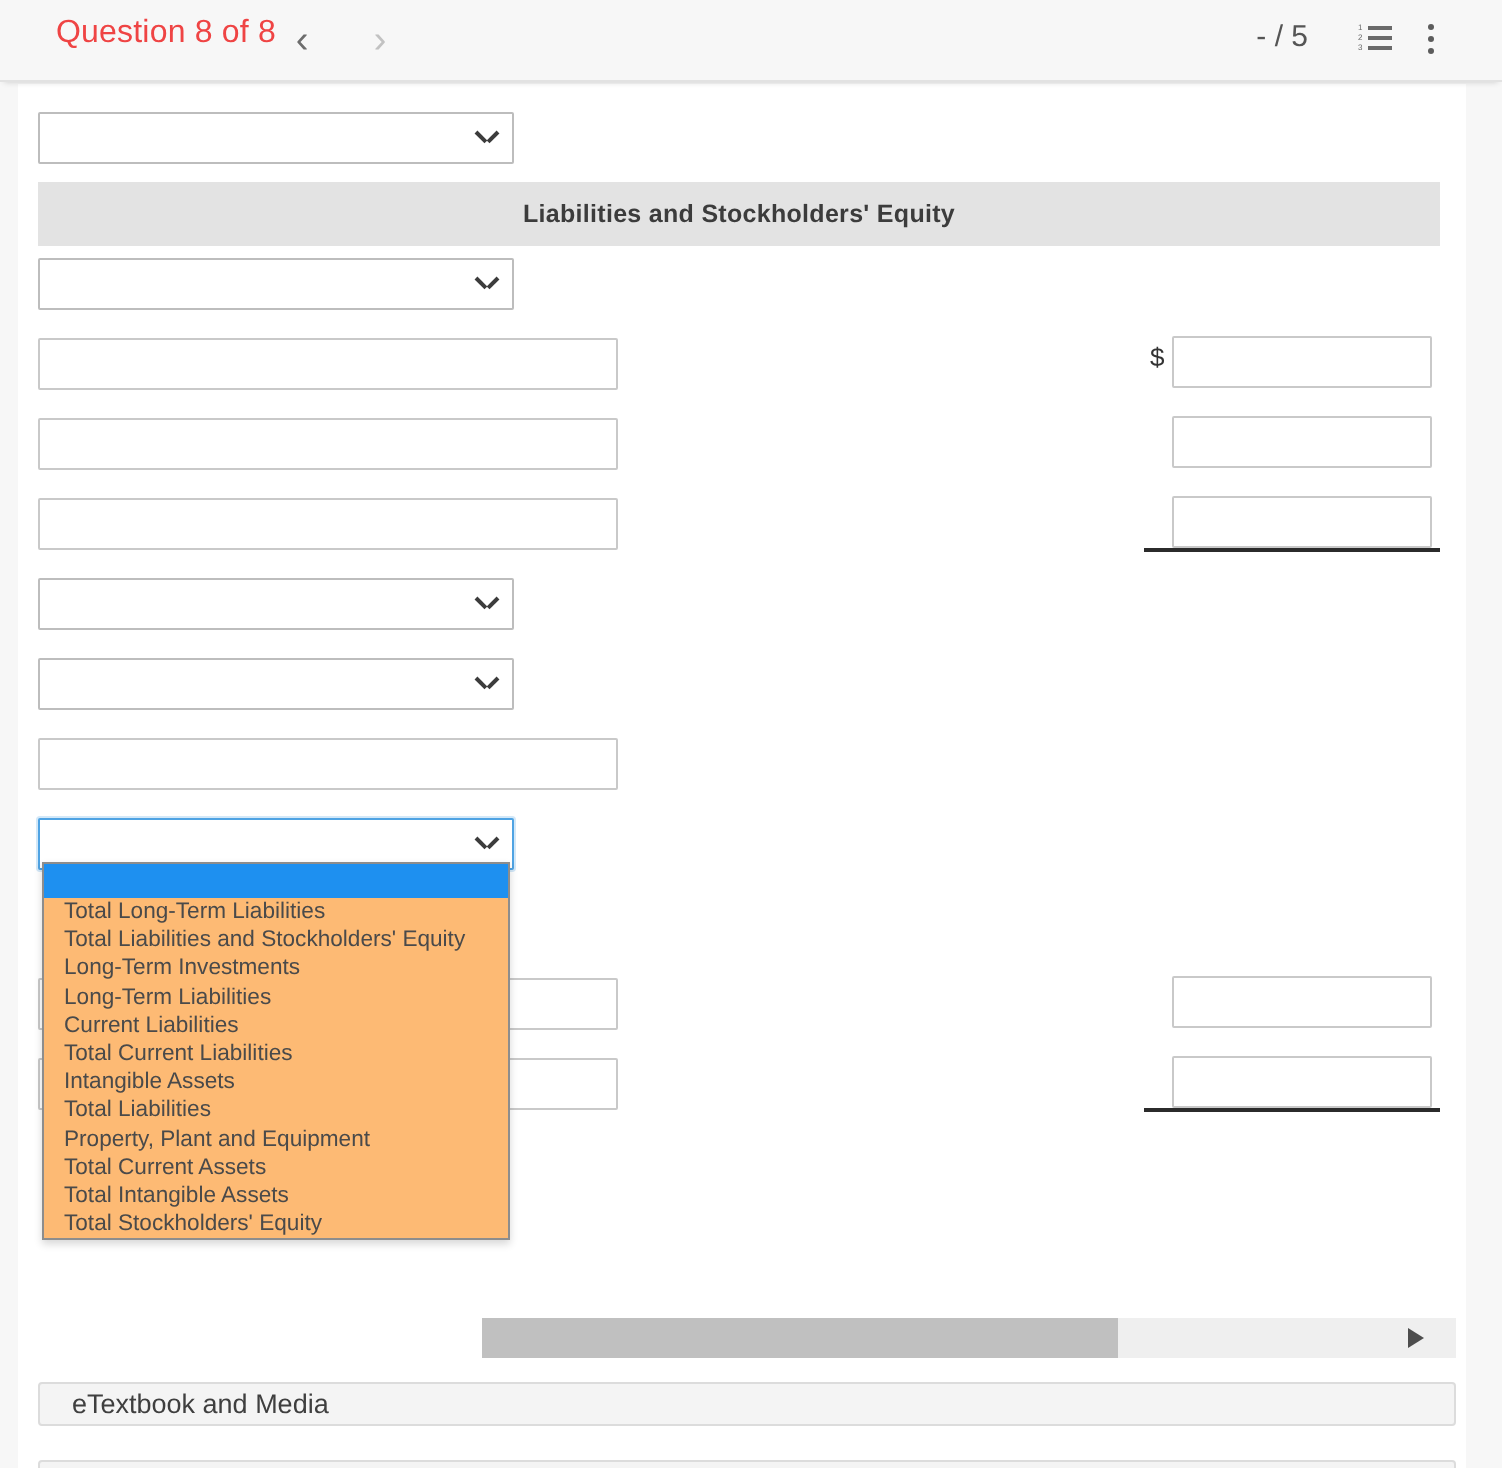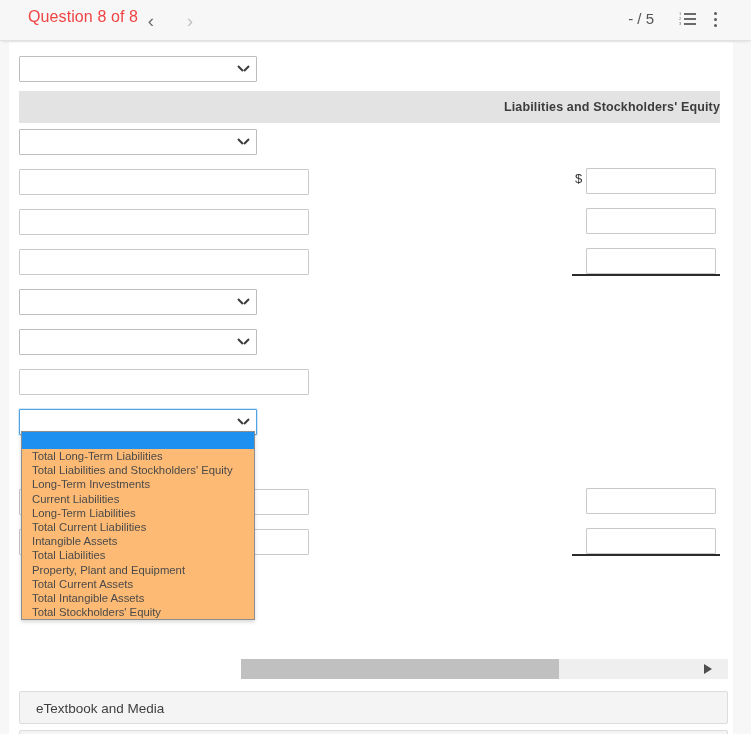--- a/index.html
+++ b/index.html
@@ -133,21 +133,21 @@
     border: 1px solid #c9c9c9;
     border-radius: 1px;
   }
 
   
   .banner {
     position: absolute;
     background: #e3e3e3;
     display: flex;
     align-items: center;
-    justify-content: flex-end;
+    justify-content: center;
   }
   .banner span {
     font-size: 12.5px;
     font-weight: bold;
     color: #3c3c3c;
     letter-spacing: .15px;
   }
 
   
   .dollar {
@@ -301,35 +301,35 @@
     <div class="txt" style="left:577px; top:486px; width:130px;"></div>
     <div class="rule" style="left:563px; top:512px; width:148px;"></div>
 
   </div>
 
   <div id="dropdown">
     <div class="opt blank"></div>
     <div class="opt">Total Long-Term Liabilities</div>
     <div class="opt">Total Liabilities and Stockholders' Equity</div>
     <div class="opt">Long-Term Investments</div>
+    <div class="opt">Long-Term Liabilities</div>
     <div class="opt">Current Liabilities</div>
-    <div class="opt">Long-Term Liabilities</div>
     <div class="opt">Total Current Liabilities</div>
     <div class="opt">Intangible Assets</div>
     <div class="opt">Total Liabilities</div>
     <div class="opt">Property, Plant and Equipment</div>
     <div class="opt">Total Current Assets</div>
     <div class="opt">Total Intangible Assets</div>
     <div class="opt">Total Stockholders' Equity</div>
   </div>
 
   <div id="strip">
     <div id="stripfill"></div>
     <div id="striparrow"></div>
   </div>
 
-  <div class="panel" style="left:19px; top:691px; width:709px; height:33px;">
+  <div class="panel" style="left:19px; top:691px; width:709px; height:22px;">
     <span>eTextbook and Media</span>
   </div>
 
   <div class="panel" style="left:19px; top:730px; width:709px; height:24px;"></div>
 
 </div>
 
 </body></html>

